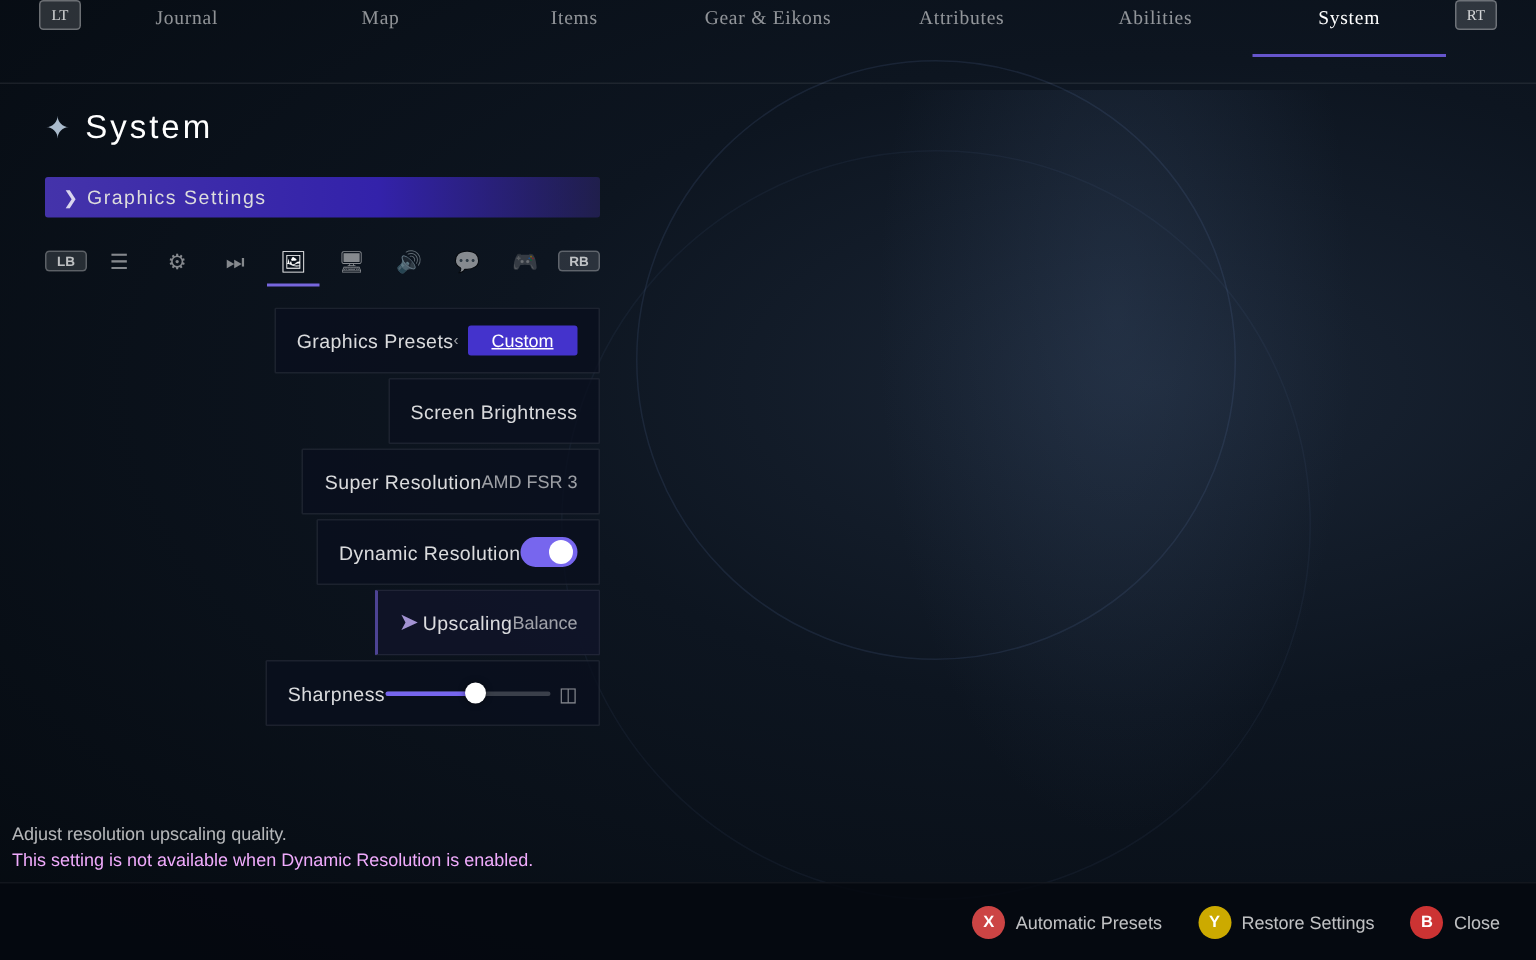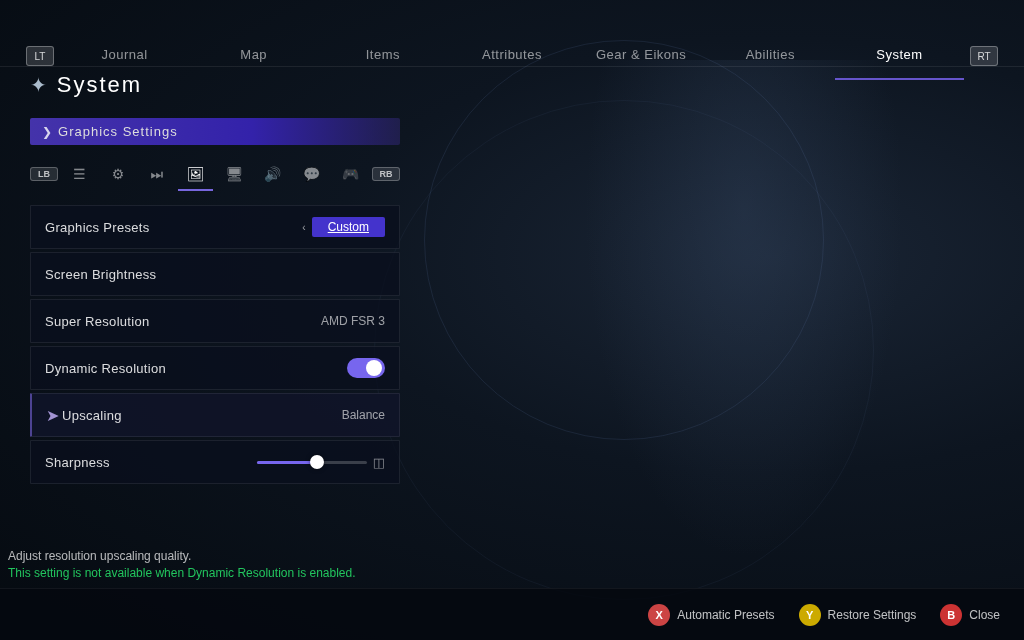--- a/index.html
+++ b/index.html
@@ -53,24 +53,25 @@
       border: 1px solid rgba(100,130,180,0.08);
       border-radius: 50%;
       z-index: 0;
     }
 
     
     .top-nav {
       position: relative;
       z-index: 10;
       display: flex;
-      align-items: flex-end;
-      height: 67px;
+      align-items: flex-start;
+      height: 56px;
       padding: 0 20px;
       border-bottom: 1px solid rgba(255,255,255,0.08);
+      font-family: Liberation Serif, serif;
     }
 
     .nav-item {
       flex: 1;
       text-align: center;
       font-size: 13px;
       color: rgba(255,255,255,0.55);
       letter-spacing: 0.5px;
       cursor: pointer;
       padding: 4px 8px;
@@ -353,21 +354,21 @@
     }
 
     .bottom-info-main {
       font-size: 12px;
       color: rgba(255,255,255,0.7);
       margin-bottom: 3px;
     }
 
     .bottom-info-warning {
       font-size: 12px;
-      color: #22c55e;
+      color: #f0abfc;
     }
 
     
     .bottom-bar {
       position: absolute;
       bottom: 0;
       left: 0;
       right: 0;
       height: 52px;
       display: flex;
@@ -411,22 +412,22 @@
 <div class="bg-scene"></div>
 <div class="bg-character"></div>
 <div class="arc-deco"></div>
 <div class="arc-deco2"></div>
 
 <nav class="top-nav">
   <div class="nav-btn">LT</div>
   <div class="nav-item">Journal</div>
   <div class="nav-item">Map</div>
   <div class="nav-item">Items</div>
+  <div class="nav-item">Gear &amp; Eikons</div>
   <div class="nav-item">Attributes</div>
-  <div class="nav-item">Gear &amp; Eikons</div>
   <div class="nav-item">Abilities</div>
   <div class="nav-item active">System</div>
   <div class="nav-btn">RT</div>
 </nav>
 
 <div class="left-panel">
 
   <div class="page-title">
     <span class="page-title-icon">✦</span>
     <span class="page-title-text">System</span>
@@ -443,21 +444,21 @@
     <div class="icon-tab">⚙</div>
     <div class="icon-tab">⏭</div>
     <div class="icon-tab active">🖼</div>
     <div class="icon-tab">🖥</div>
     <div class="icon-tab">🔊</div>
     <div class="icon-tab">💬</div>
     <div class="icon-tab">🎮</div>
     <div class="icon-tab-btn">RB</div>
   </div>
 
-  <div class="settings-list" style="position:relative;">
+  <div class="settings-list" style="position:relative;align-items:flex-end;">
 
     <div class="setting-row">
       <span class="setting-label">Graphics Presets</span>
       <span class="setting-value">
         <span class="badge-arrow">‹</span>
         <span class="badge-custom">Custom</span>
       </span>
     </div>
 
     <div class="setting-row">

